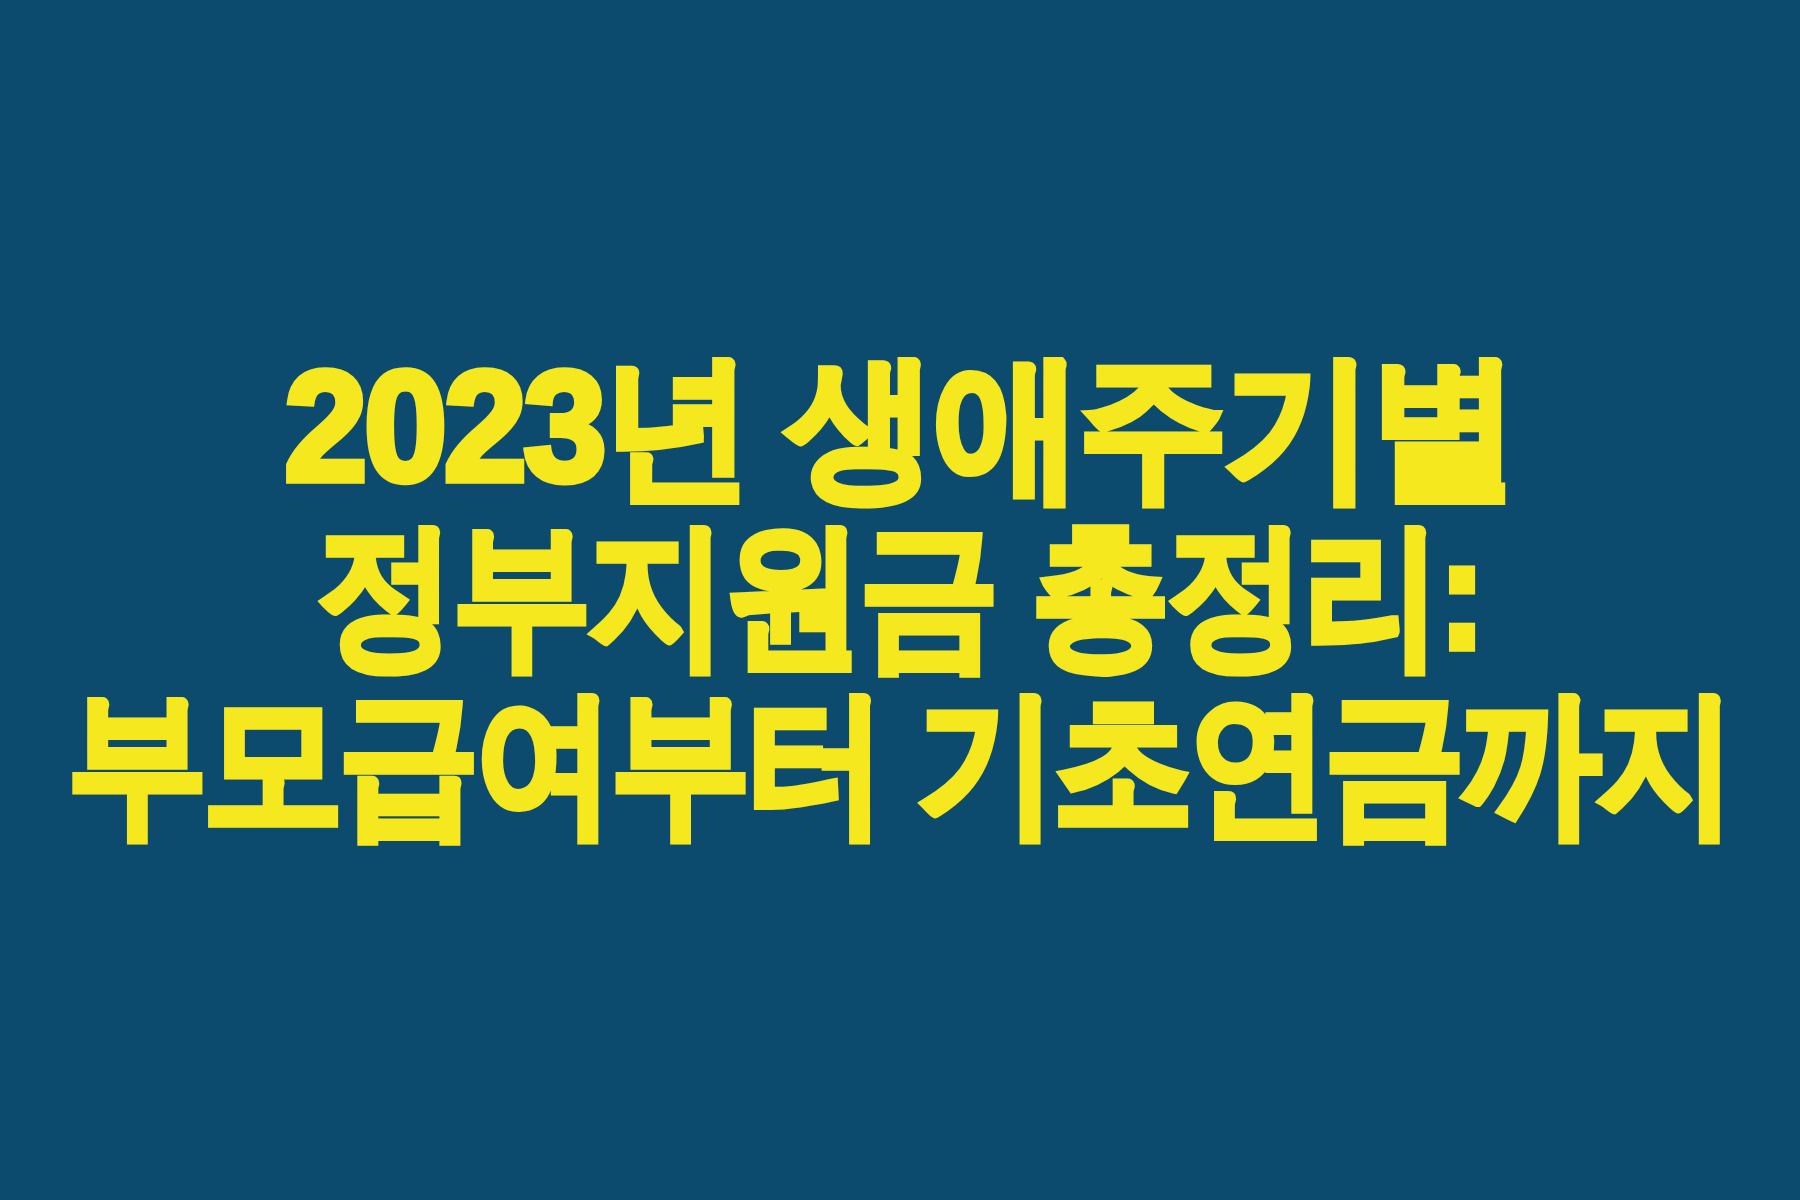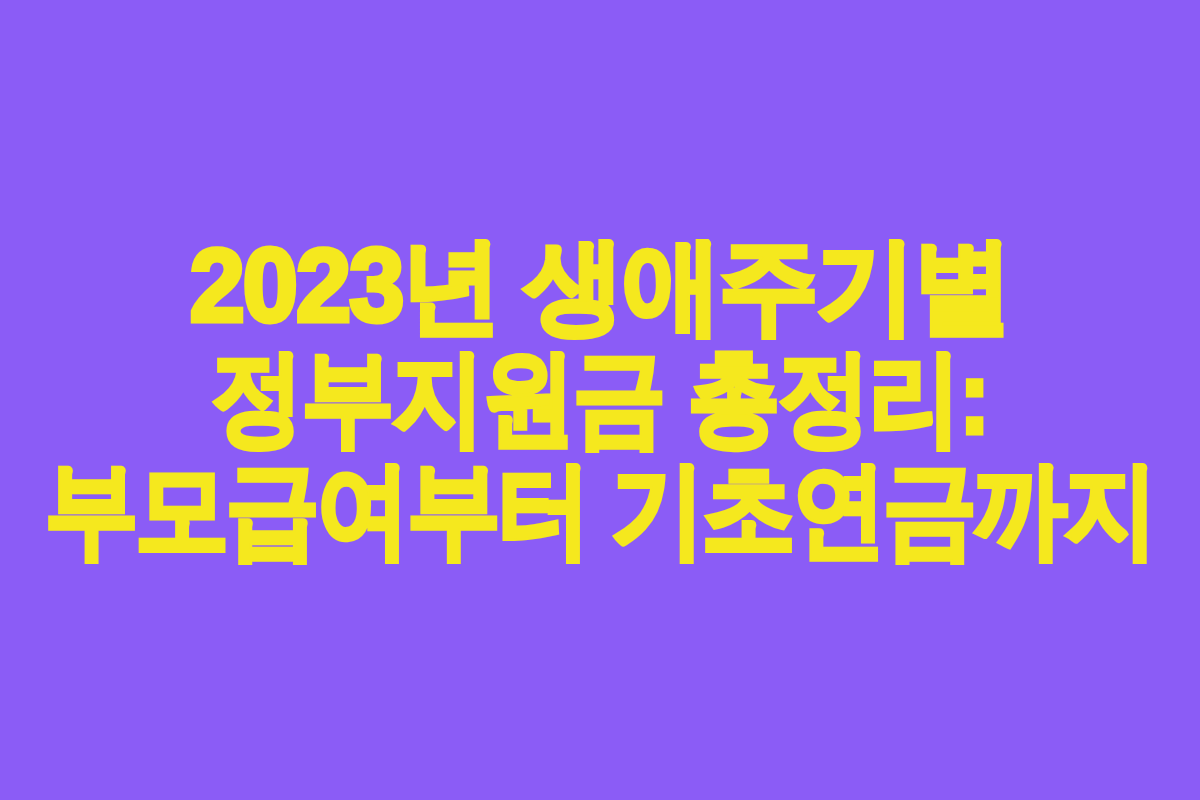--- a/index.html
+++ b/index.html
@@ -11,21 +11,21 @@
     width: 1200px;
     height: 800px;
     overflow: hidden;
     font-family: "Liberation Sans", "DejaVu Sans", sans-serif;
   }
 
   #thumbnail-card {
     position: relative;
     width: 1200px;
     height: 800px;
-    background: #8b5cf6;
+    background: #0c4a6e;
     display: flex;
     align-items: center;
     justify-content: center;
     box-sizing: border-box;
   }
 
   #title-block {
     width: 1200px;
     text-align: center;
     display: flex;

